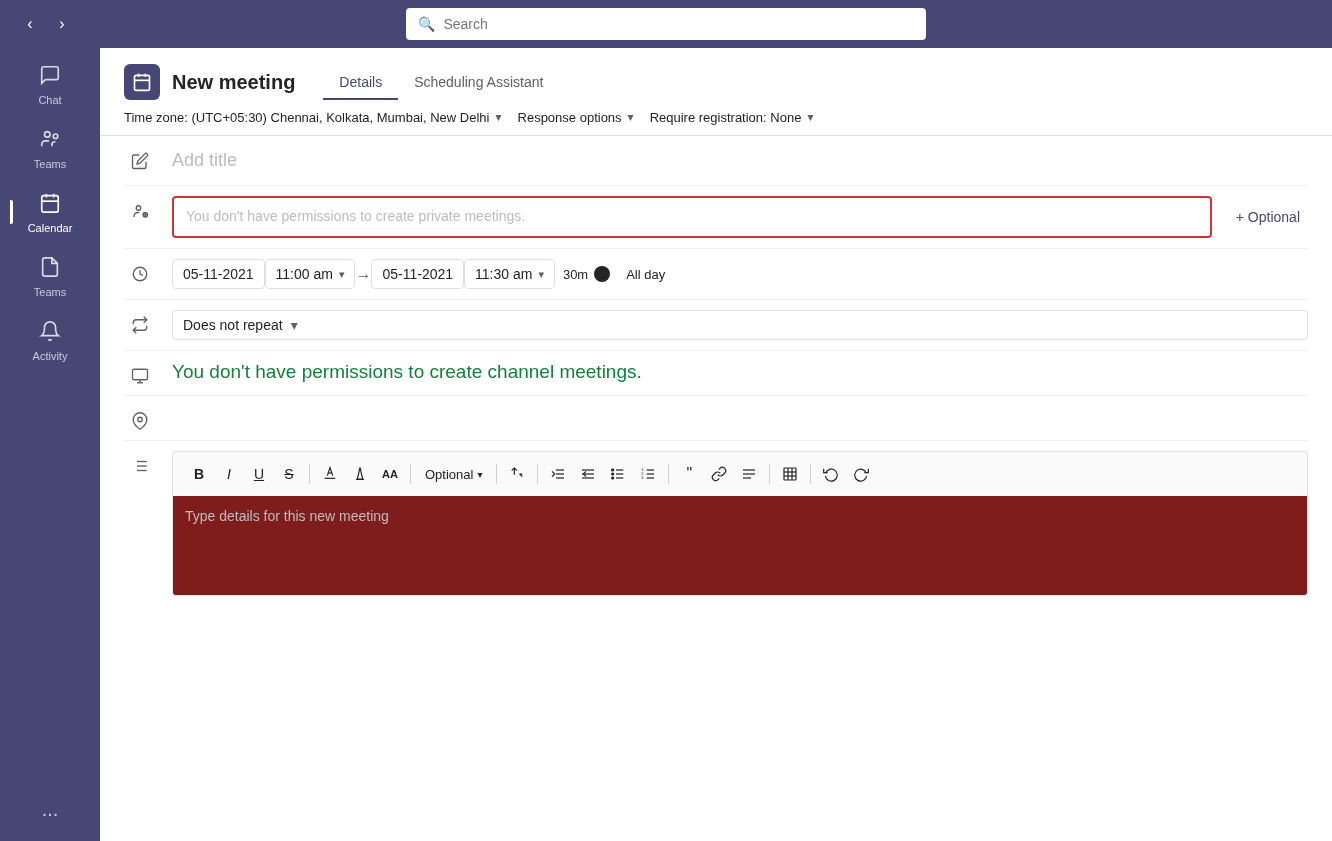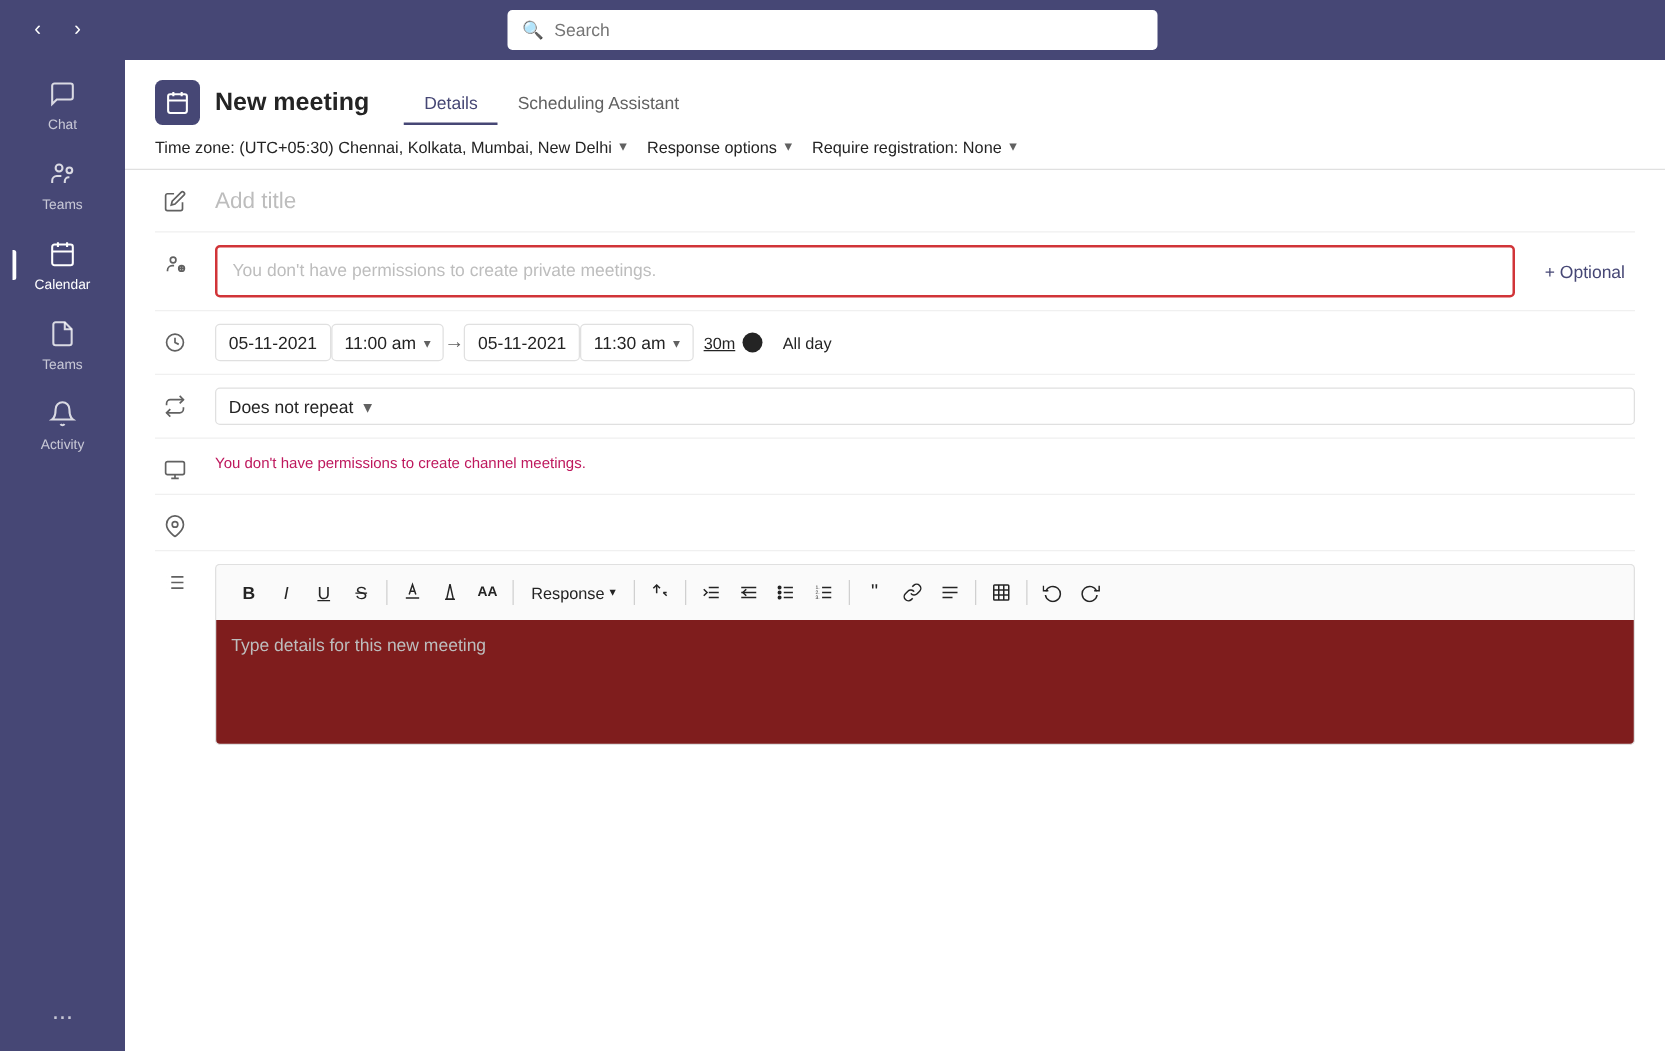--- a/index.html
+++ b/index.html
@@ -260,21 +260,21 @@
       background: #fff;
       cursor: pointer;
       display: flex; align-items: center; gap: 6px;
     }
     .time-select .chevron { font-size: 11px; color: #616161; }
     .arrow-icon { color: #616161; font-size: 16px; }
     .duration-badge {
       font-size: 13px;
       color: #242424;
       padding: 4px 8px;
-      display: flex; align-items: center; gap: 6px; text-decoration: underline;
+      display: flex; align-items: center; gap: 6px;
     }
     .dot-icon {
       width: 16px; height: 16px;
       background: #242424;
       border-radius: 50%;
     }
     .all-day-btn {
       font-size: 13px;
       color: #242424;
       cursor: pointer;
@@ -289,22 +289,22 @@
       font-size: 14px;
       color: #242424;
       background: #fff;
       cursor: pointer;
       display: flex; align-items: center; gap: 8px;
     }
     .repeat-select .chevron { color: #616161; }
 
     
     .channel-placeholder {
-      color: #be185d;
-      font-size: 12px;
+      color: #15803d;
+      font-size: 19px;
       padding: 10px 0;
     }
 
     
     .location-input {
       width: 100%;
       border: none;
       outline: none;
       font-size: 14px;
       color: #bdbdbd;
@@ -596,21 +596,21 @@
             </button>
             <button class="toolbar-btn">
               <svg width="16" height="16" viewBox="0 0 24 24" fill="none" stroke="#242424" stroke-width="1.8">
                   <path d="M12 2L8 20h8L12 2z"></path>
                   <line x1="6" y1="20" x2="18" y2="20"></line>
                 </svg>
             </button>
             <button class="toolbar-btn" style="font-size:11px;font-weight:600;">AA</button>
             <div class="toolbar-separator"></div>
             <button class="paragraph-select">
-              <span>Response</span>
+              <span>Optional</span>
               <span style="font-size:10px;">▾</span>
             </button>
             <div class="toolbar-separator"></div>
             <button class="toolbar-btn">
               <svg width="16" height="16" viewBox="0 0 24 24" fill="none" stroke="#242424" stroke-width="1.8">
                   <path d="M4 7l4-4 4 4"></path>
                   <path d="M8 3v10"></path>
                   <path d="M16 12h4"></path>
                   <path d="M20 16l-4-4"></path>
                 </svg>

